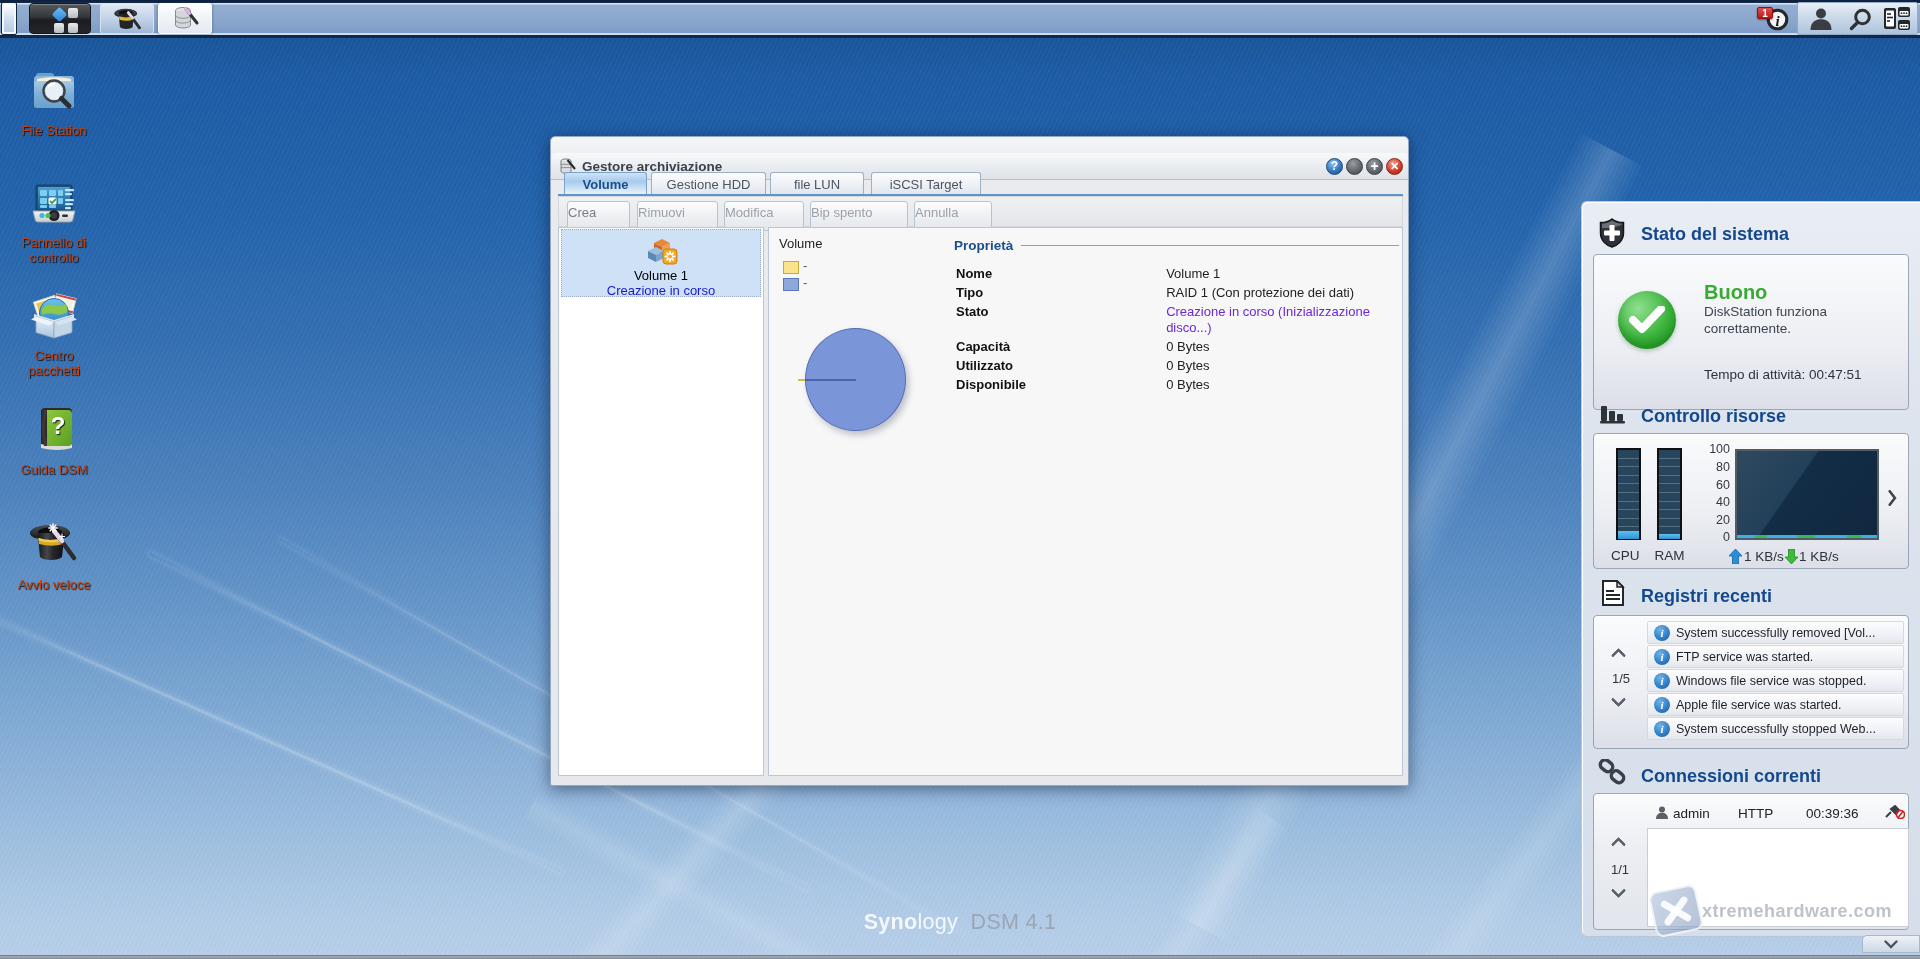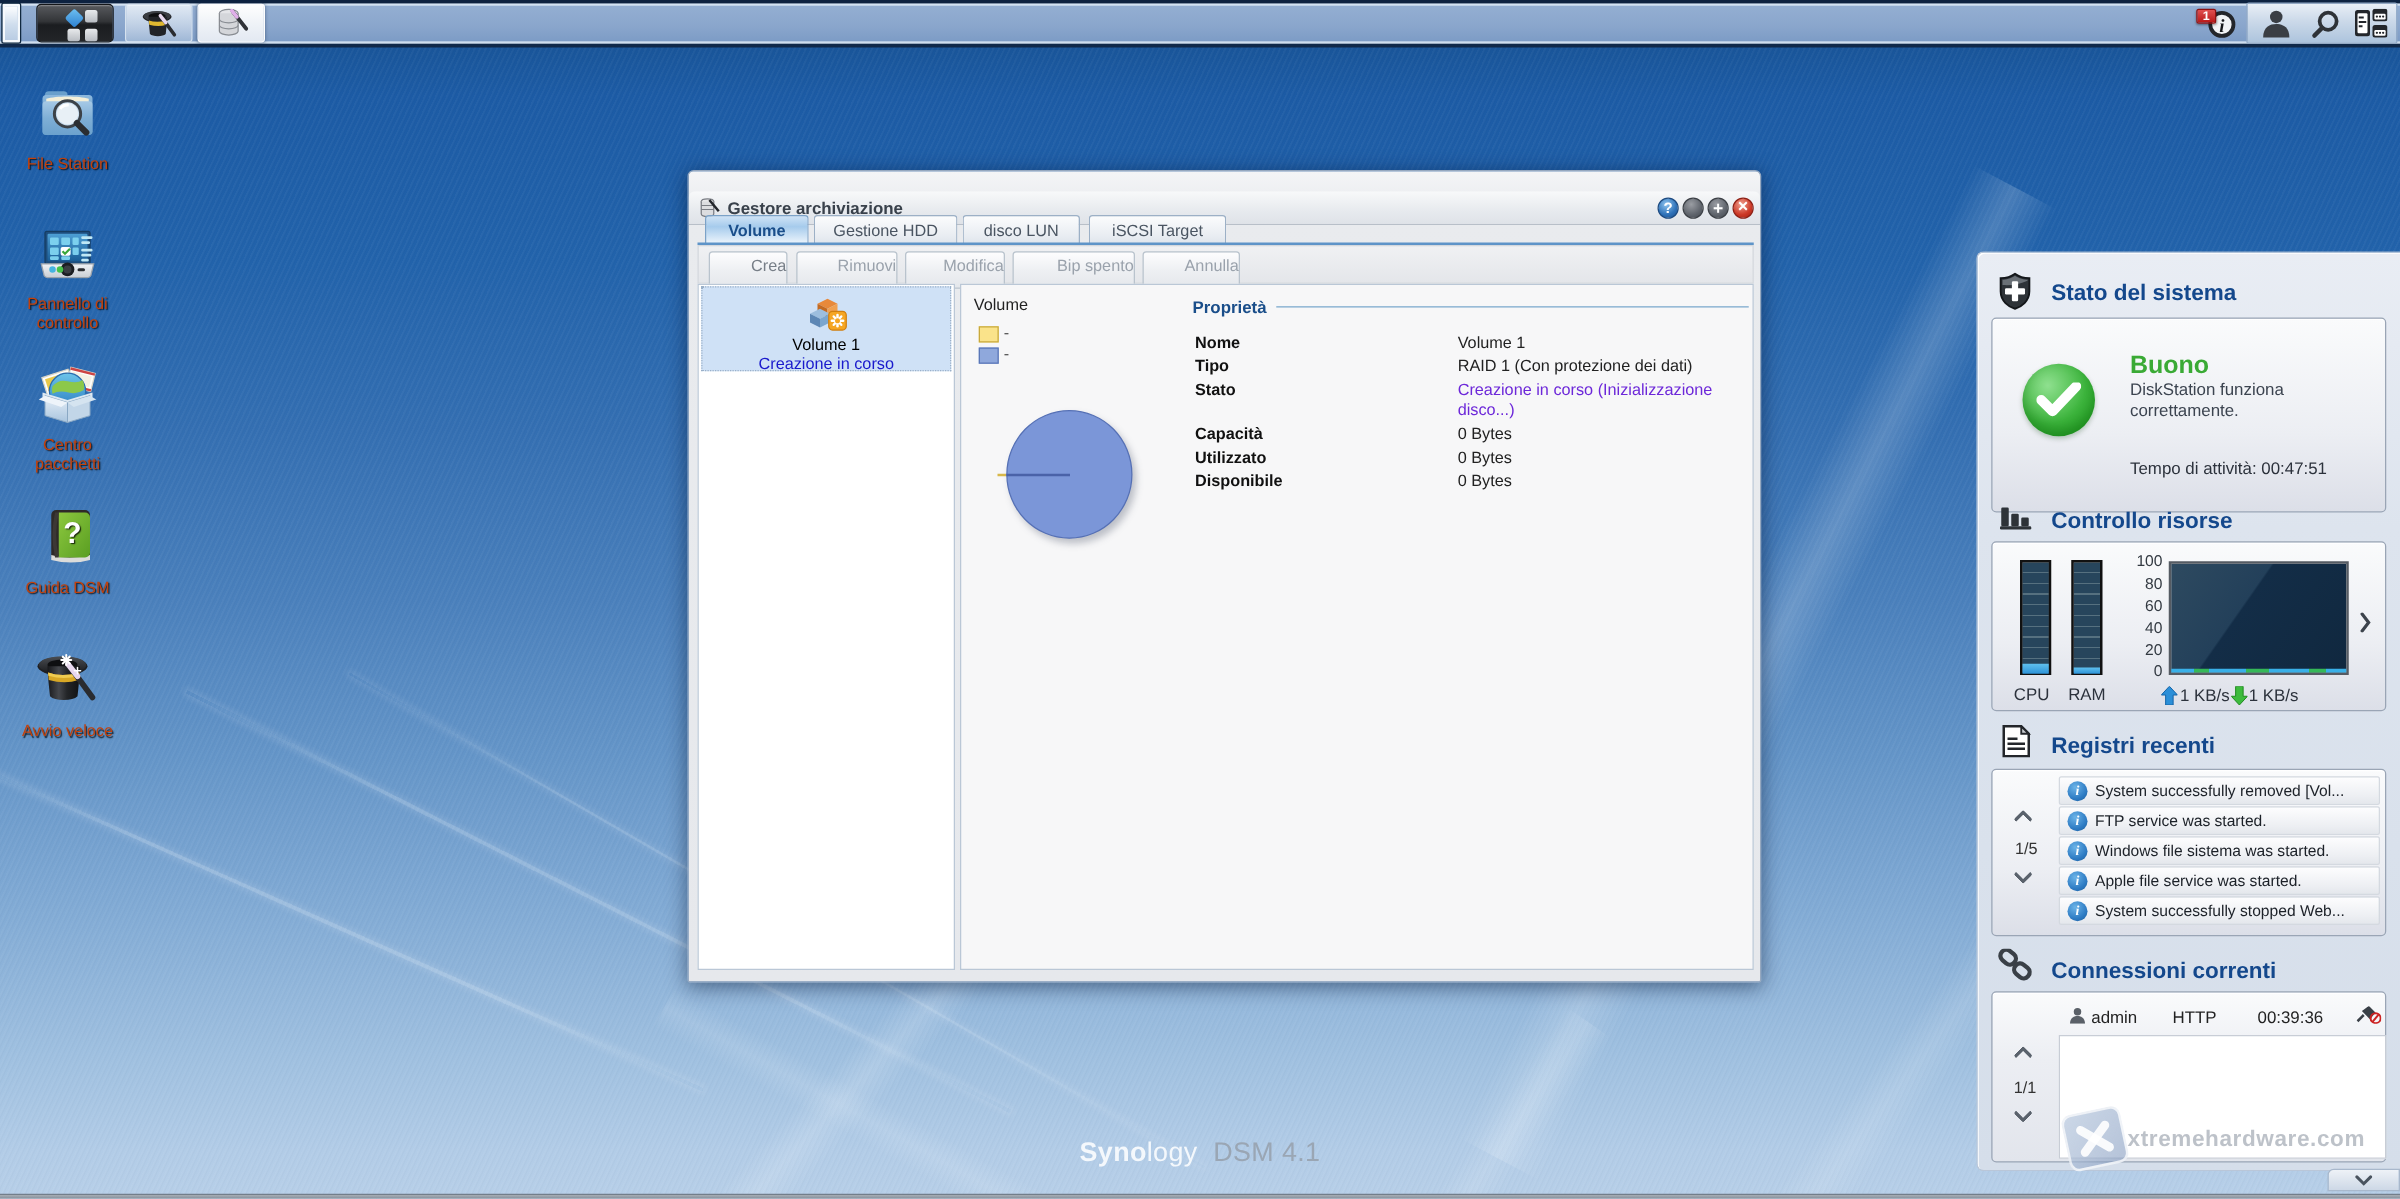--- a/index.html
+++ b/index.html
@@ -35,21 +35,21 @@
   background:linear-gradient(180deg,#f8f9fa,#e7eaee 60%,#dfe3e8); border-bottom:1px solid #b8bfc8; border-radius:5px 5px 0 0; }
 #titlebar .ttext { position:absolute; left:31px; top:6px; font-size:13.5px; font-weight:bold; color:#39414b; }
 .wbtn { position:absolute; top:5px; width:17px; height:17px; border-radius:50%; }
 #tabsrow { position:absolute; left:7px; top:35px; width:845px; height:23px; }
 .tab { position:absolute; top:0; height:23px; border:1px solid #9cb0c6; border-bottom:none; border-radius:3px 3px 0 0;
   background:linear-gradient(180deg,#fbfcfd,#e9edf2 70%,#dfe5ec); text-align:center; font-size:13px; color:#4a5562; padding-top:4px; }
 #tabactive { background:linear-gradient(180deg,#cfe3f6 0%,#a6cbec 38%,#c9e0f4 68%,#eef5fc 100%); color:#1a4e8a; font-weight:bold; border-color:#7ba2c8; }
 #tabline { position:absolute; left:7px; top:57px; width:845px; height:2px; background:#5e94c8; }
 #toolbar { position:absolute; left:7px; top:59px; width:845px; height:31px; background:linear-gradient(180deg,#f0f1f3,#e4e6ea); border:1px solid #d4d8dd; }
 .toolbtn { position:absolute; top:4px; height:30px; border:1px solid #b9c3cd; border-radius:3px;
-  background:linear-gradient(180deg,#fdfdfe,#eef0f3 50%,#e4e7eb); font-size:13px; color:#9aa2ac; text-align:right; padding-top:3px; font-family:"Liberation Sans",sans-serif; }
+  background:linear-gradient(180deg,#fdfdfe,#eef0f3 50%,#e4e7eb); font-size:13px; color:#9aa2ac; text-align:left; padding-top:3px; font-family:"Liberation Sans",sans-serif; }
 #leftlist { position:absolute; left:7px; top:90px; width:206px; height:549px; background:#fff; border:1px solid #bac7d6; }
 #rightpane { position:absolute; left:217px; top:90px; width:635px; height:549px; background:#f7f7f8; border:1px solid #bac7d6; font-size:13px; }
 #volsel { position:absolute; left:2px; top:1px; width:200px; height:68px; background:#cfe1f6; border:1px dotted #9ab0c8; text-align:center; font-size:13px; line-height:15px; }
 #pie { position:absolute; left:36px; top:100px; width:101px; height:103px; border-radius:50%;
   background:#7b96d8; border:1px solid #5570b5; box-shadow:3px 4px 6px rgba(80,90,110,.35); }
 #pie::after { content:""; position:absolute; left:-1px; top:50px; width:51px; height:1.5px; background:#4a62a8; }
 #pie::before { content:""; position:absolute; left:-8px; top:50px; width:7px; height:1.5px; background:#d8b84a; }
 #props { position:absolute; left:187px; top:38px; border-collapse:collapse; }
 #props td { vertical-align:top; padding:0 0 3.5px 0; font-size:13px; line-height:15.5px; }
 #props .pl { font-weight:bold; color:#111; width:219px; }
@@ -321,21 +321,21 @@
     </svg>
     <span class="ttext">Gestore archiviazione</span>
     <span class="wbtn" style="left:775px;background:radial-gradient(circle at 40% 30%,#8ec4ef,#2e71b8 60%,#1c4f8c);border:1px solid #1c4a80;color:#fff;font-size:12px;font-weight:bold;text-align:center;line-height:15px;">?</span>
     <span class="wbtn" style="left:795px;background:radial-gradient(circle at 40% 30%,#9a9da3,#5f646c 60%,#43474e);border:1px solid #3c4046;"></span>
     <span class="wbtn" style="left:815px;background:radial-gradient(circle at 40% 30%,#9a9da3,#5f646c 60%,#43474e);border:1px solid #3c4046;color:#fff;font-size:14px;font-weight:bold;text-align:center;line-height:14px;">+</span>
     <span class="wbtn" style="left:835px;background:radial-gradient(circle at 40% 30%,#f0a090,#cc3826 60%,#a02214);border:1px solid #8e2015;color:#fff;font-size:11px;font-weight:bold;text-align:center;line-height:15px;">✕</span>
   </div>
   <div id="tabsrow">
     <div class="tab" id="tabactive" style="left:6px;width:83px;">Volume</div>
     <div class="tab" style="left:93px;width:115px;">Gestione HDD</div>
-    <div class="tab" style="left:212px;width:94px;">disco LUN</div>
+    <div class="tab" style="left:212px;width:94px;">file LUN</div>
     <div class="tab" style="left:313px;width:110px;">iSCSI Target</div>
   </div>
   <div id="tabline"></div>
   <div id="toolbar">
     <div class="toolbtn" style="left:8px;width:63px;color:#777e87;">Crea</div>
     <div class="toolbtn" style="left:78px;width:81px;">Rimuovi</div>
     <div class="toolbtn" style="left:165px;width:80px;">Modifica</div>
     <div class="toolbtn" style="left:251px;width:98px;">Bip spento</div>
     <div class="toolbtn" style="left:355px;width:78px;">Annulla</div>
   </div>
@@ -468,21 +468,21 @@
         <line x1="5" y1="19" x2="19" y2="19"></line>
       </g>
   </svg>
   <div class="sbhead" style="top:384px;">Registri recenti</div>
   <div class="sbbox" style="top:413px;height:134px;">
     <div class="colup" style="top:33px;"></div>
     <div style="position:absolute;left:18px;top:55px;font-size:13px;color:#333;">1/5</div>
     <div class="coldn" style="top:80px;"></div>
     <div class="logrow" style="top:5px;">System successfully removed [Vol...</div>
     <div class="logrow" style="top:29px;">FTP service was started.</div>
-    <div class="logrow" style="top:53px;">Windows file sistema was started.</div>
+    <div class="logrow" style="top:53px;">Windows file service was stopped.</div>
     <div class="logrow" style="top:77px;">Apple file service was started.</div>
     <div class="logrow" style="top:101px;">System successfully stopped Web...</div>
   </div>
   <svg width="30" height="28" viewBox="0 0 30 28" style="position:absolute;left:16px;top:557px;">
     <g fill="none" stroke="#3a4047" stroke-width="3.4">
       <rect x="2" y="2" width="13" height="9.5" rx="4.5" transform="rotate(40 8.5 6.75)"></rect>
       <rect x="13" y="13" width="13" height="9.5" rx="4.5" transform="rotate(40 19.5 17.75)"></rect>
     </g>
   </svg>
   <div class="sbhead" style="top:564px;">Connessioni correnti</div>

